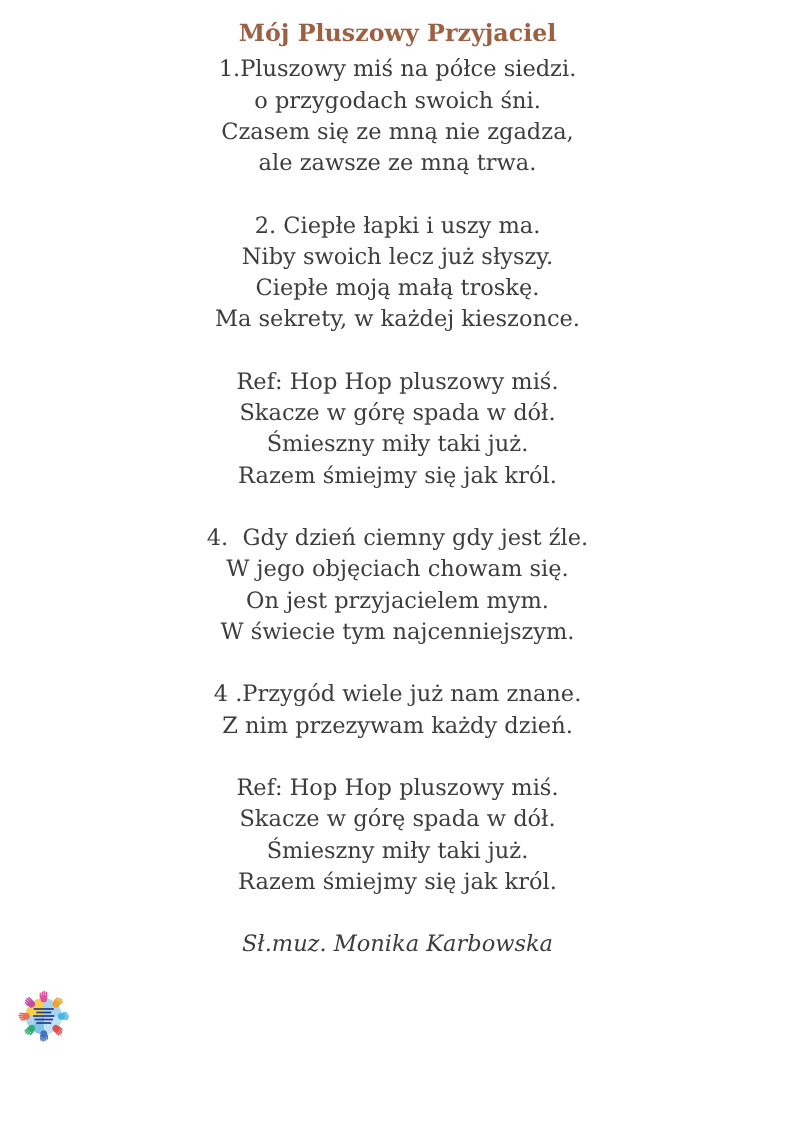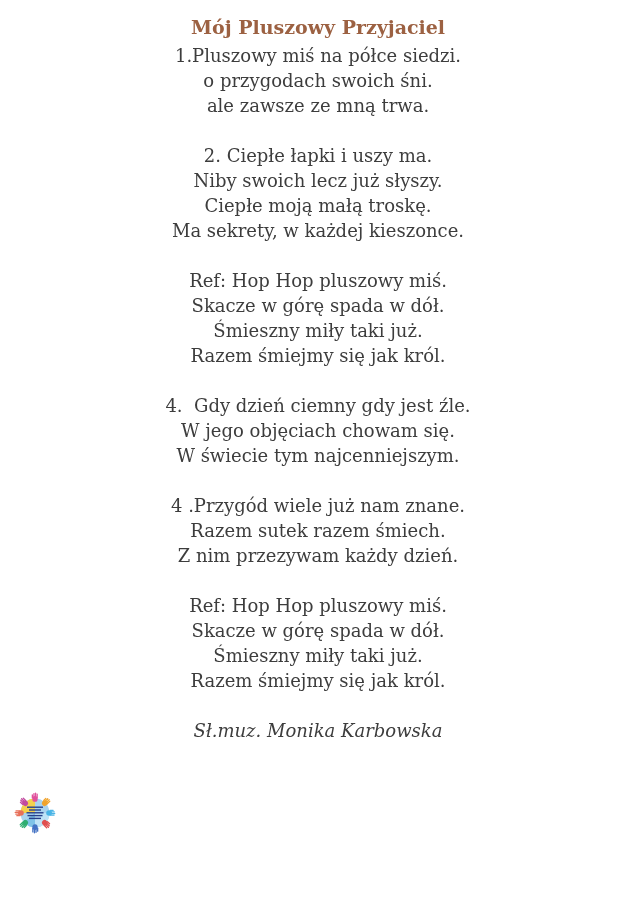--- a/index.html
+++ b/index.html
@@ -54,46 +54,47 @@
 <body>
 
 <div class="page">
   <div class="lyrics">
 
     <div class="song-title">Mój Pluszowy Przyjaciel</div>
 
     <div class="stanza">
       <div class="lyric-line">1.Pluszowy miś na półce siedzi.</div>
       <div class="lyric-line">o przygodach swoich śni.</div>
+      <div class="lyric-line">Czasem się ze mną nie zgadza,</div>
       <div class="lyric-line">ale zawsze ze mną trwa.</div>
     </div>
 
     <div class="stanza">
       <div class="lyric-line">2. Ciepłe łapki i uszy ma.</div>
       <div class="lyric-line">Niby swoich lecz już słyszy.</div>
       <div class="lyric-line">Ciepłe moją małą troskę.</div>
       <div class="lyric-line">Ma sekrety, w każdej kieszonce.</div>
     </div>
 
     <div class="stanza">
       <div class="lyric-line">Ref: Hop Hop pluszowy miś.</div>
       <div class="lyric-line">Skacze w górę spada w dół.</div>
       <div class="lyric-line">Śmieszny miły taki już.</div>
       <div class="lyric-line">Razem śmiejmy się jak król.</div>
     </div>
 
     <div class="stanza">
       <div class="lyric-line">4.  Gdy dzień ciemny gdy jest źle.</div>
       <div class="lyric-line">W jego objęciach chowam się.</div>
+      <div class="lyric-line">On jest przyjacielem mym.</div>
       <div class="lyric-line">W świecie tym najcenniejszym.</div>
     </div>
 
     <div class="stanza">
       <div class="lyric-line">4 .Przygód wiele już nam znane.</div>
-      <div class="lyric-line">Razem sutek razem śmiech.</div>
       <div class="lyric-line">Z nim przezywam każdy dzień.</div>
     </div>
 
     <div class="stanza">
       <div class="lyric-line">Ref: Hop Hop pluszowy miś.</div>
       <div class="lyric-line">Skacze w górę spada w dół.</div>
       <div class="lyric-line">Śmieszny miły taki już.</div>
       <div class="lyric-line">Razem śmiejmy się jak król.</div>
     </div>
 

